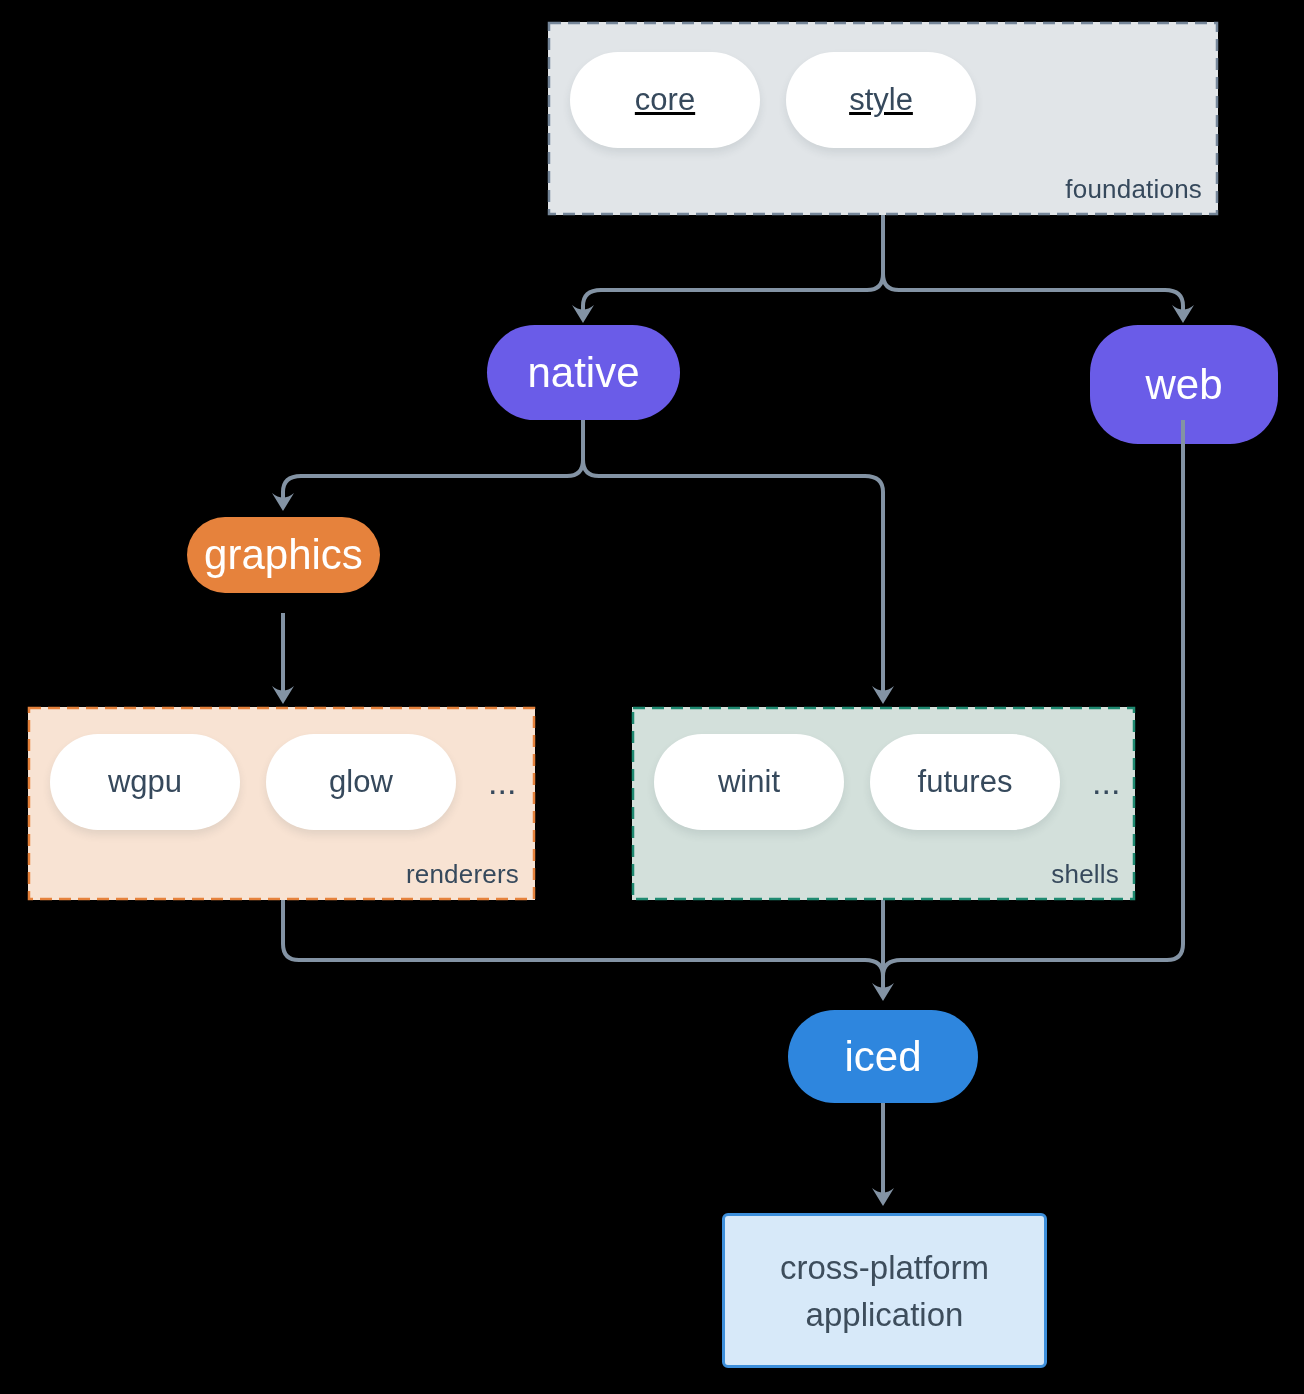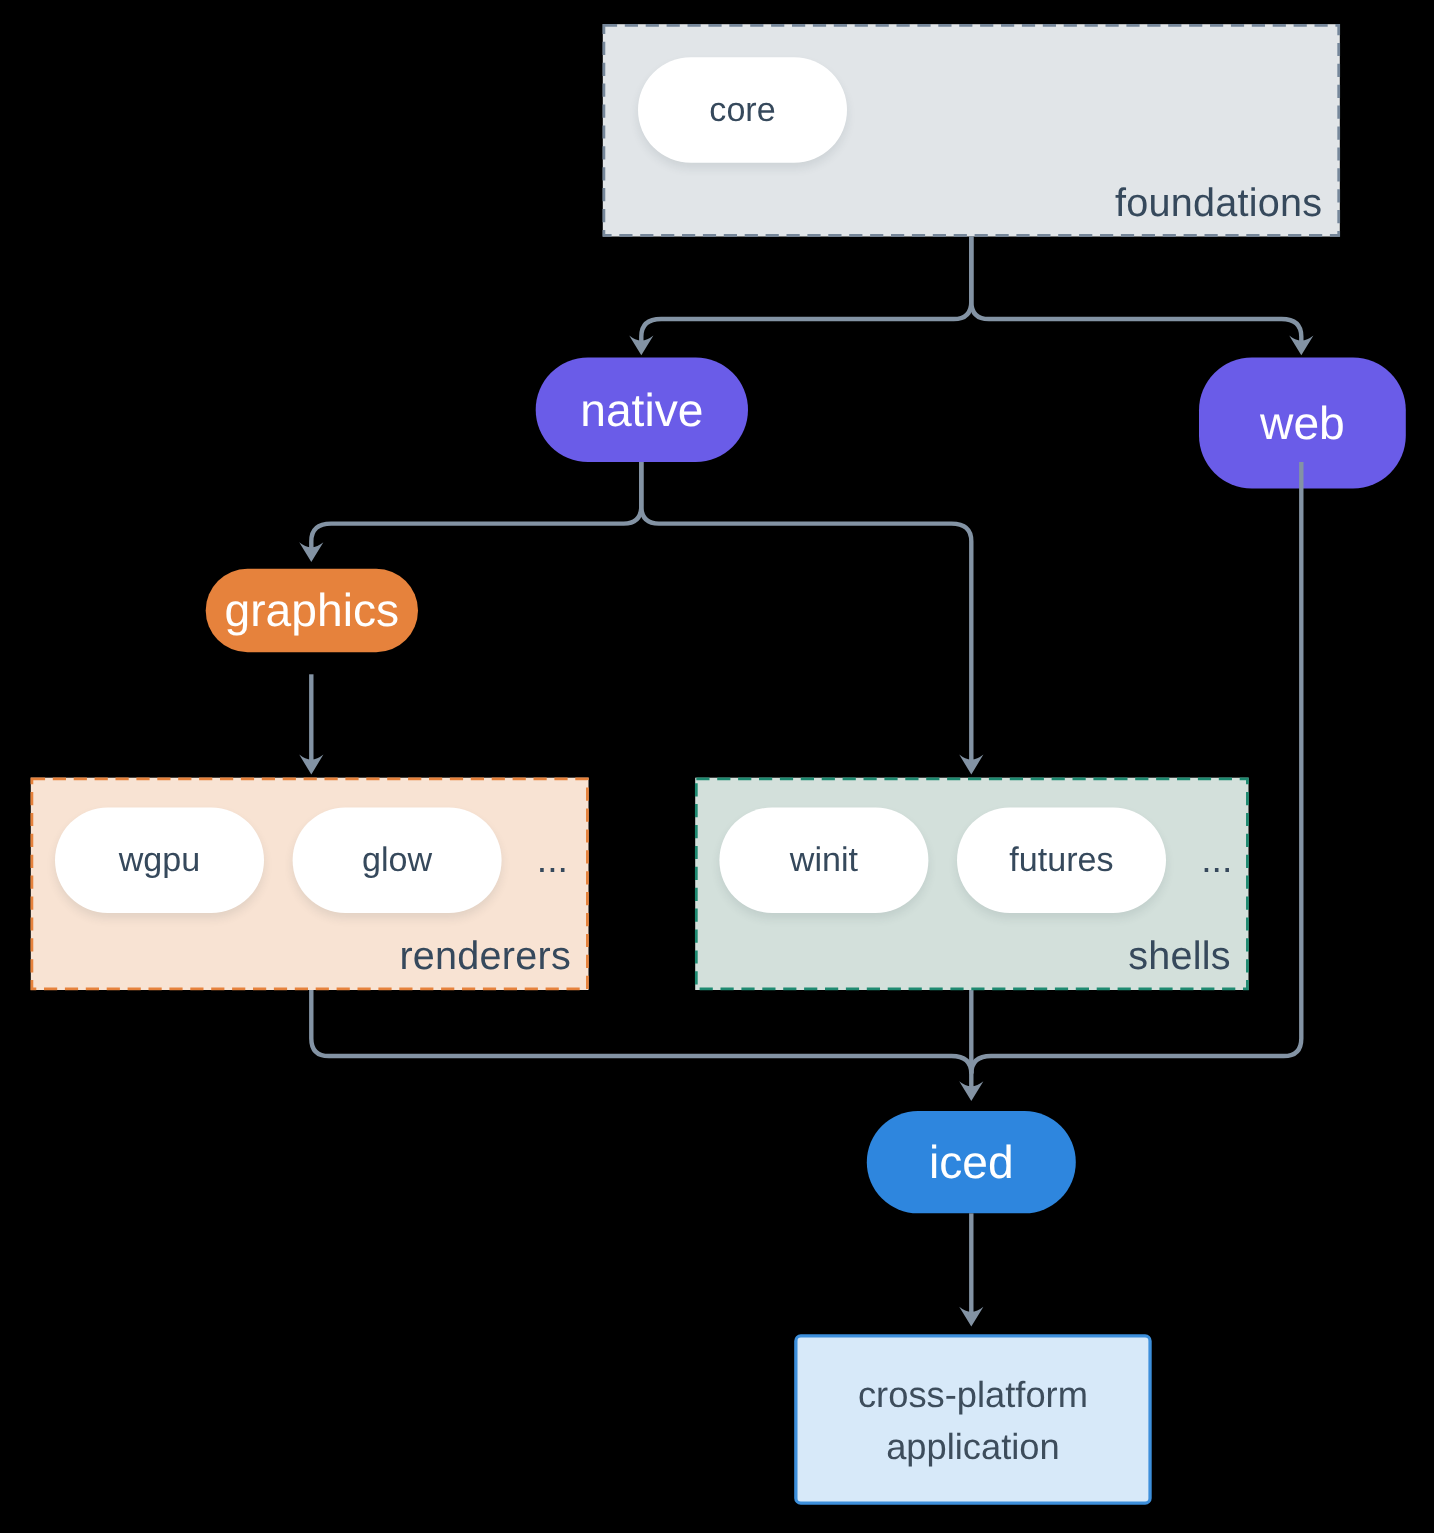--- a/index.html
+++ b/index.html
@@ -4,34 +4,34 @@
 <style>
   html,body{margin:0;padding:0;background:#000;}
   .canvas{
     position:relative;width:1304px;height:1394px;background:#000;overflow:hidden;
     font-family:"Liberation Sans", sans-serif;
   }
   .connector-layer{position:absolute;left:0;top:0;z-index:10;pointer-events:none;}
   .group-box{position:absolute;box-sizing:border-box;}
   .group-box .pill-row{display:flex;gap:26px;align-items:center;}
   .group-label{
-    position:absolute;right:16px;bottom:10px;font-size:36px;color:#36495c;letter-spacing:.2px;
+    position:absolute;right:16px;bottom:10px;font-size:26px;color:#36495c;letter-spacing:.2px;
   }
   .pill{
     display:flex;align-items:center;justify-content:center;
     height:96px;width:190px;border-radius:48px;background:#fff;color:#36495c;
     font-size:31px;box-shadow:0 5px 9px rgba(40,55,70,0.10);
   }
   .node-pill{
     position:absolute;display:flex;align-items:center;justify-content:center;
     border-radius:48px;color:#fff;font-size:42px;
   }
   .ellipsis{font-size:34px;color:#36495c;margin-left:6px;}
   .foundations{left:548px;top:22px;width:670px;height:193px;background:#e1e5e8;}
-  .foundations .pill-row{padding:30px 0 0 32px;}
+  .foundations .pill-row{padding:30px 0 0 22px;text-decoration:underline;}
   .renderers{left:28px;top:707px;width:507px;height:193px;background:#f8e3d3;}
   .renderers .pill-row{padding:27px 0 0 22px;}
   .shells{left:632px;top:707px;width:503px;height:193px;background:#d3e0db;}
   .shells .pill-row{padding:27px 0 0 22px;}
   .native{left:487px;top:325px;width:193px;height:95px;background:#6a5ce8;}
   .web{left:1090px;top:325px;width:188px;height:119px;background:#6a5ce8;}
   .graphics{left:187px;top:517px;width:193px;height:76px;background:#e6823c;}
   .iced{left:788px;top:1010px;width:190px;height:93px;background:#2e86de;}
   .app-box{
     position:absolute;left:722px;top:1213px;width:325px;height:155px;box-sizing:border-box;
@@ -42,20 +42,23 @@
 </style>
 </head>
 <body>
 
 <div class="canvas">
 
   <div class="group-box foundations">
     <div class="pill-row">
       <div class="pill">
         <span>core</span>
+      </div>
+      <div class="pill">
+        <span>style</span>
       </div>
     </div>
     <span class="group-label">foundations</span>
   </div>
 
   <div class="node-pill native">
     <span>native</span>
   </div>
   <div class="node-pill web">
     <span>web</span>

